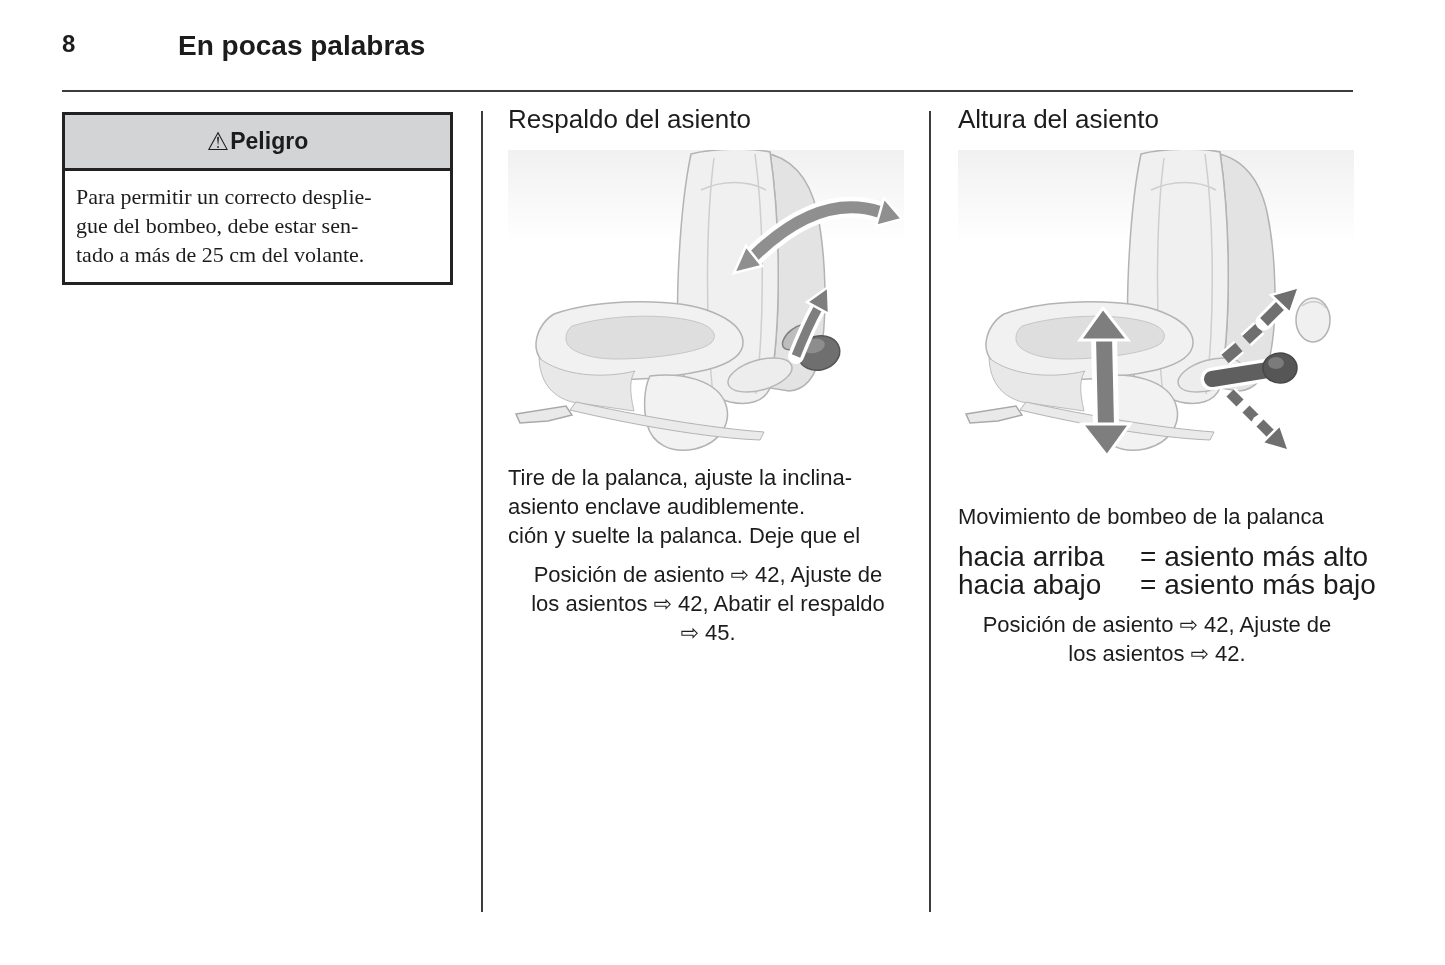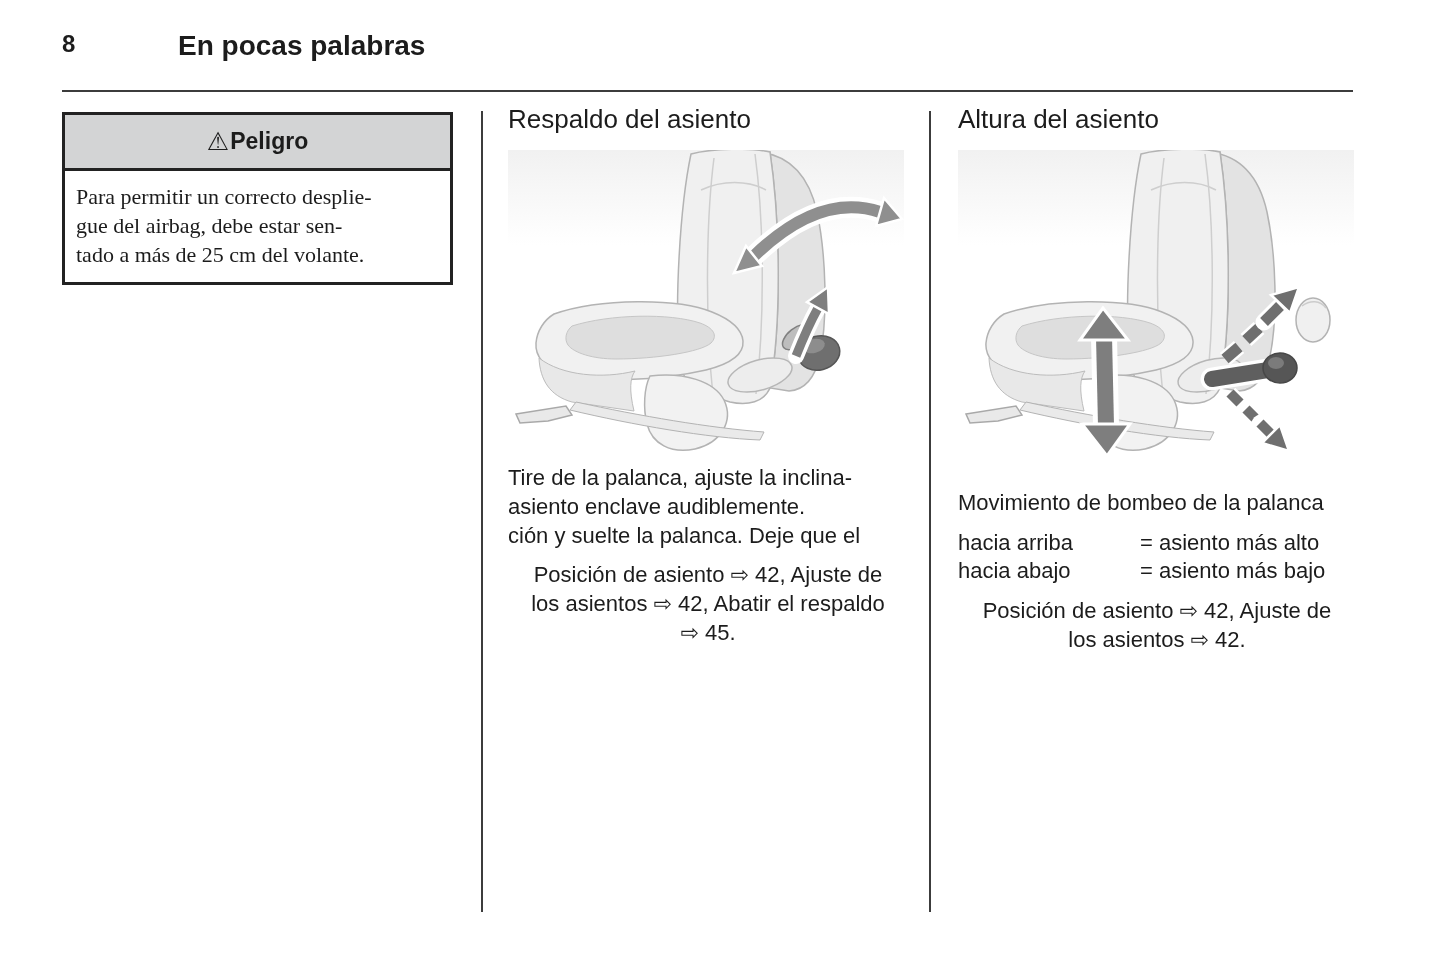--- a/index.html
+++ b/index.html
@@ -31,22 +31,22 @@
 
   
   .col{position:absolute;top:100px;}
   .col.c2{left:508px;width:400px;}
   .col.c3{left:958px;width:398px;}
   .section-heading{margin:4px 0 0 0;font-size:26px;font-weight:normal;line-height:30px;white-space:nowrap;}
   .illustration{display:block;margin-top:16px;}
   .para{font-size:22px;line-height:29px;}
   .para.ref{margin-top:10px;text-align:center;}
   .para .line{display:block;white-space:nowrap;}
-  .intro-line{margin-top:25px;font-size:22px;line-height:29px;white-space:nowrap;}
-  .lever-table{margin-top:12px;font-size:22px;line-height:28px;}
+  .intro-line{margin-top:39px;font-size:22px;line-height:29px;white-space:nowrap;}
+  .lever-table{margin-top:12px;font-size:28px;line-height:28px;}
   .lever-table .row{display:flex;}
   .lever-table .term{width:182px;flex:0 0 182px;white-space:nowrap;}
   .lever-table .def{white-space:nowrap;}
   .c3 .para.ref{margin-top:11px;}
 </style>
 </head>
 <body>
 
 <div class="page">
 
@@ -56,21 +56,21 @@
   <div class="divider d1"></div>
   <div class="divider d2"></div>
 
   <div class="warning-box">
     <div class="warning-header">
       <span class="tri">⚠</span>
         <span>Peligro</span>
     </div>
     <div class="warning-body">
       <span class="line">Para permitir un correcto desplie-</span>
-      <span class="line">gue del airbag, debe estar sen-</span>
+      <span class="line">gue del bombeo, debe estar sen-</span>
       <span class="line">tado a más de 25 cm del volante.</span>
     </div>
   </div>
 
   <div class="col c2">
     <h2 class="section-heading">Respaldo del asiento</h2>
 
     <svg class="illustration" width="396" height="313" viewBox="0 0 396 313">
       <defs>
         <linearGradient id="bg1" x1="0" y1="0" x2="0" y2="1">

